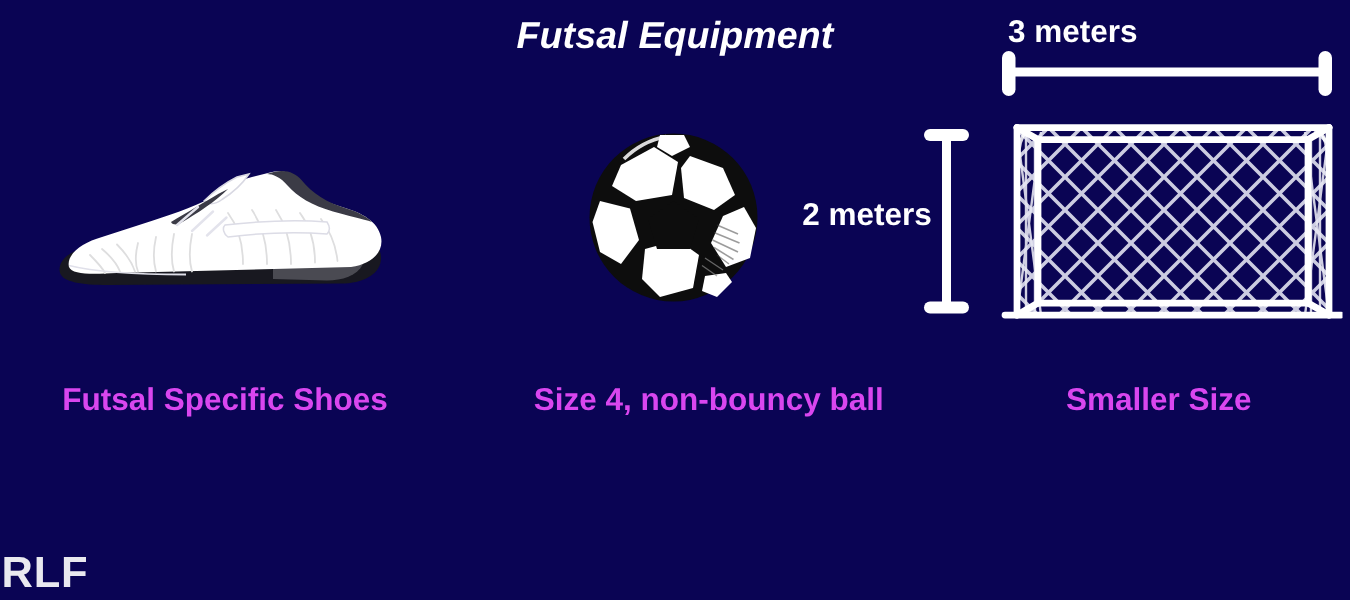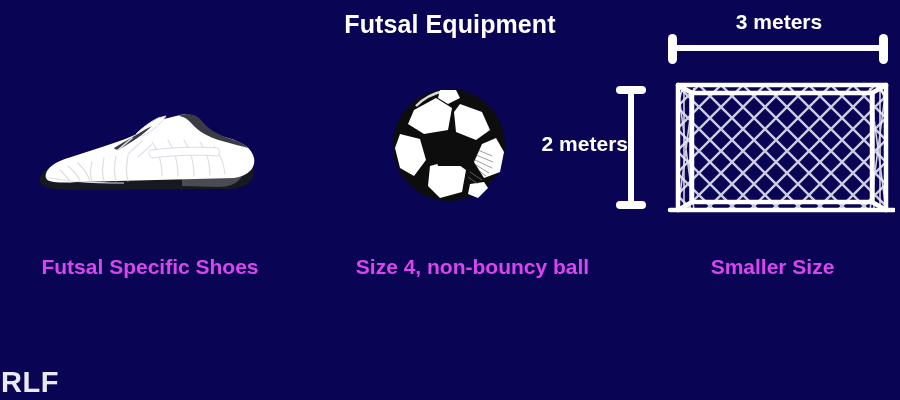--- a/index.html
+++ b/index.html
@@ -26,20 +26,21 @@
     position: absolute;
     left: 0;
     top: 9px;
     width: 900px;
     text-align: center;
     color: #ffffff;
     font-size: 25px;
     font-weight: bold;
     letter-spacing: 0.1px;
     line-height: 30px;
+    font-style: italic;
   }
 
   
   .caption {
     position: absolute;
     color: #d946ef;
     font-size: 21px;
     font-weight: bold;
     text-align: center;
     line-height: 26px;
@@ -65,32 +66,32 @@
   #fig-shoe { left: 32px;  top: 86px;  width: 230px; height: 125px; }
   #fig-ball { left: 392px; top: 84px;  width: 118px; height: 124px; }
   #fig-goal { left: 600px; top: 30px;  width: 295px; height: 185px; }
 
   
   #dim-width-label {
     position: absolute;
     left: 672px;
     top: 9px;
     width: 214px;
-    text-align: center;
+    text-align: left;
     color: #ffffff;
     font-size: 21px;
     font-weight: bold;
     line-height: 26px;
   }
   #dim-height-label {
     position: absolute;
     left: 528px;
     top: 131px;
     width: 100px;
-    text-align: right;
+    text-align: center;
     color: #ffffff;
     font-size: 21px;
     font-weight: bold;
     line-height: 26px;
   }
 </style>
 </head>
 <body>
 
 <div id="stage">

